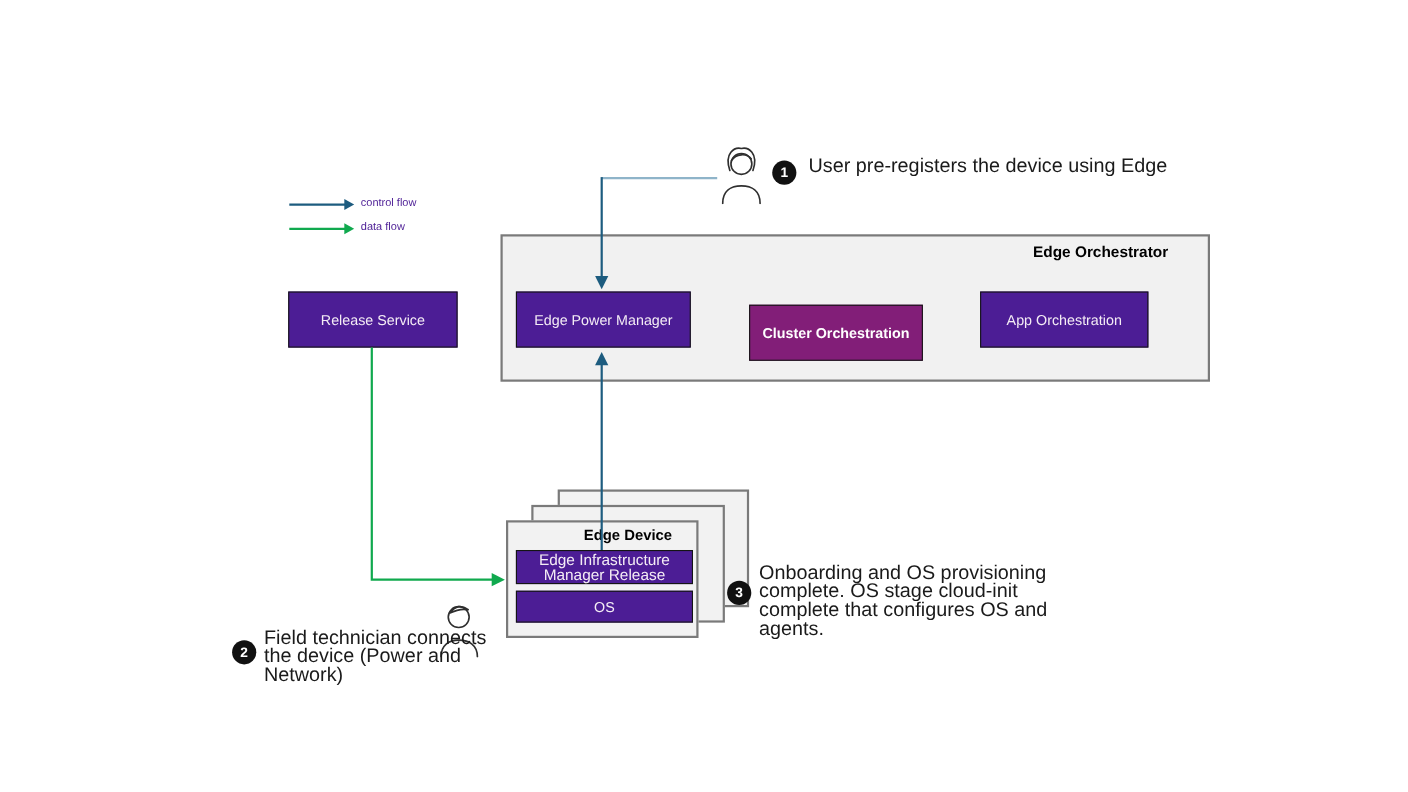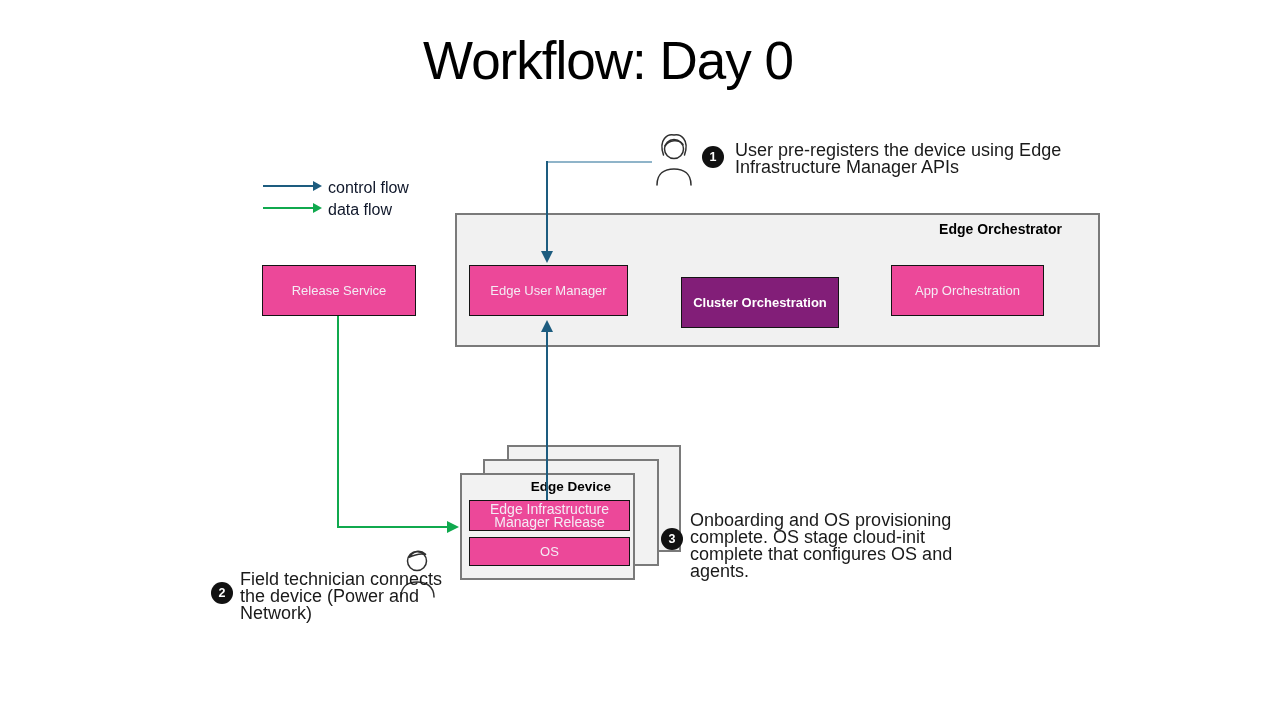--- a/index.html
+++ b/index.html
@@ -7,55 +7,54 @@
           font-family:"Liberation Sans",sans-serif;color:#111;}
   .title{position:absolute;top:30px;left:608px;transform:translateX(-50%);
          font-size:53px;letter-spacing:-1px;font-weight:400;color:#000;white-space:nowrap;}
   
   .panel{position:absolute;background:#f1f1f1;border:2px solid #7a7a7a;box-sizing:border-box;}
   .panel-title{position:absolute;font-weight:bold;font-size:14px;color:#000;}
   
   .pbox{position:absolute;box-sizing:border-box;border:1.5px solid #141414;
         display:flex;align-items:center;justify-content:center;text-align:center;
         color:#f4ecf5;font-size:13px;}
-  .pbox.dark{background:#ec4899;}
+  .pbox.dark{background:#4c1d95;}
   .pbox.magenta{background:#821e78;font-weight:bold;color:#fff;}
   
   .dbox{position:absolute;background:#f2f2f2;border:2px solid #7a7a7a;box-sizing:border-box;}
   .dev-label{position:absolute;top:4px;right:22px;font-weight:bold;font-size:13.5px;color:#000;}
   .agents{font-size:14px;line-height:13px;padding:2px 0;}
   
-  .legend-label{position:absolute;font-size:16px;color:#0f172a;}
+  .legend-label{position:absolute;font-size:10px;color:#4c1d95;}
   
   .badge{position:absolute;width:22px;height:22px;border-radius:50%;background:#111;
          color:#fff;font-size:12.5px;font-weight:bold;display:flex;align-items:center;
          justify-content:center;z-index:6;}
   .note{position:absolute;font-size:18px;line-height:17px;color:#1a1a1a;z-index:6;}
   .overlay{position:absolute;left:0;top:0;z-index:5;pointer-events:none;}
   .person{position:absolute;z-index:4;}
 </style>
 </head>
 <body>
 
 <div class="canvas">
 
-  <div class="title">Workflow: Day 0</div>
 
   <div class="legend-label" style="left:328px;top:179px;">control flow</div>
   <div class="legend-label" style="left:328px;top:201px;">data flow</div>
 
   <div class="pbox dark" style="left:262px;top:265px;width:154px;height:51px;">
     <span>Release Service</span>
   </div>
 
   <div class="panel" style="left:455px;top:213px;width:645px;height:134px;">
     <div class="panel-title" style="top:6px;right:36px;">Edge Orchestrator</div>
   </div>
   <div class="pbox dark" style="left:469px;top:265px;width:159px;height:51px;">
-    <span>Edge User Manager</span>
+    <span>Edge Power Manager</span>
   </div>
   <div class="pbox magenta" style="left:681px;top:265px;width:158px;height:51px;margin-top:12px;">
     <span>Cluster Orchestration</span>
   </div>
   <div class="pbox dark" style="left:891px;top:265px;width:153px;height:51px;">
     <span>App Orchestration</span>
   </div>
 
   <div class="dbox" style="left:507px;top:445px;width:174px;height:107px;"></div>
   <div class="dbox" style="left:483px;top:459px;width:176px;height:107px;"></div>
@@ -75,21 +74,20 @@
   </div>
   <div class="badge" style="left:211px;top:582px;">
     <span>2</span>
   </div>
   <div class="badge" style="left:661px;top:528px;">
     <span>3</span>
   </div>
 
   <div class="note" style="left:735px;top:142px;">
     <div>User pre-registers the device using Edge</div>
-    <div>Infrastructure Manager APIs</div>
   </div>
   <div class="note" style="left:240px;top:571px;">
     <div>Field technician connects</div>
     <div>the device (Power and</div>
     <div>Network)</div>
   </div>
   <div class="note" style="left:690px;top:512px;">
     <div>Onboarding and OS provisioning</div>
     <div>complete. OS stage cloud-init</div>
     <div>complete that configures OS and</div>

